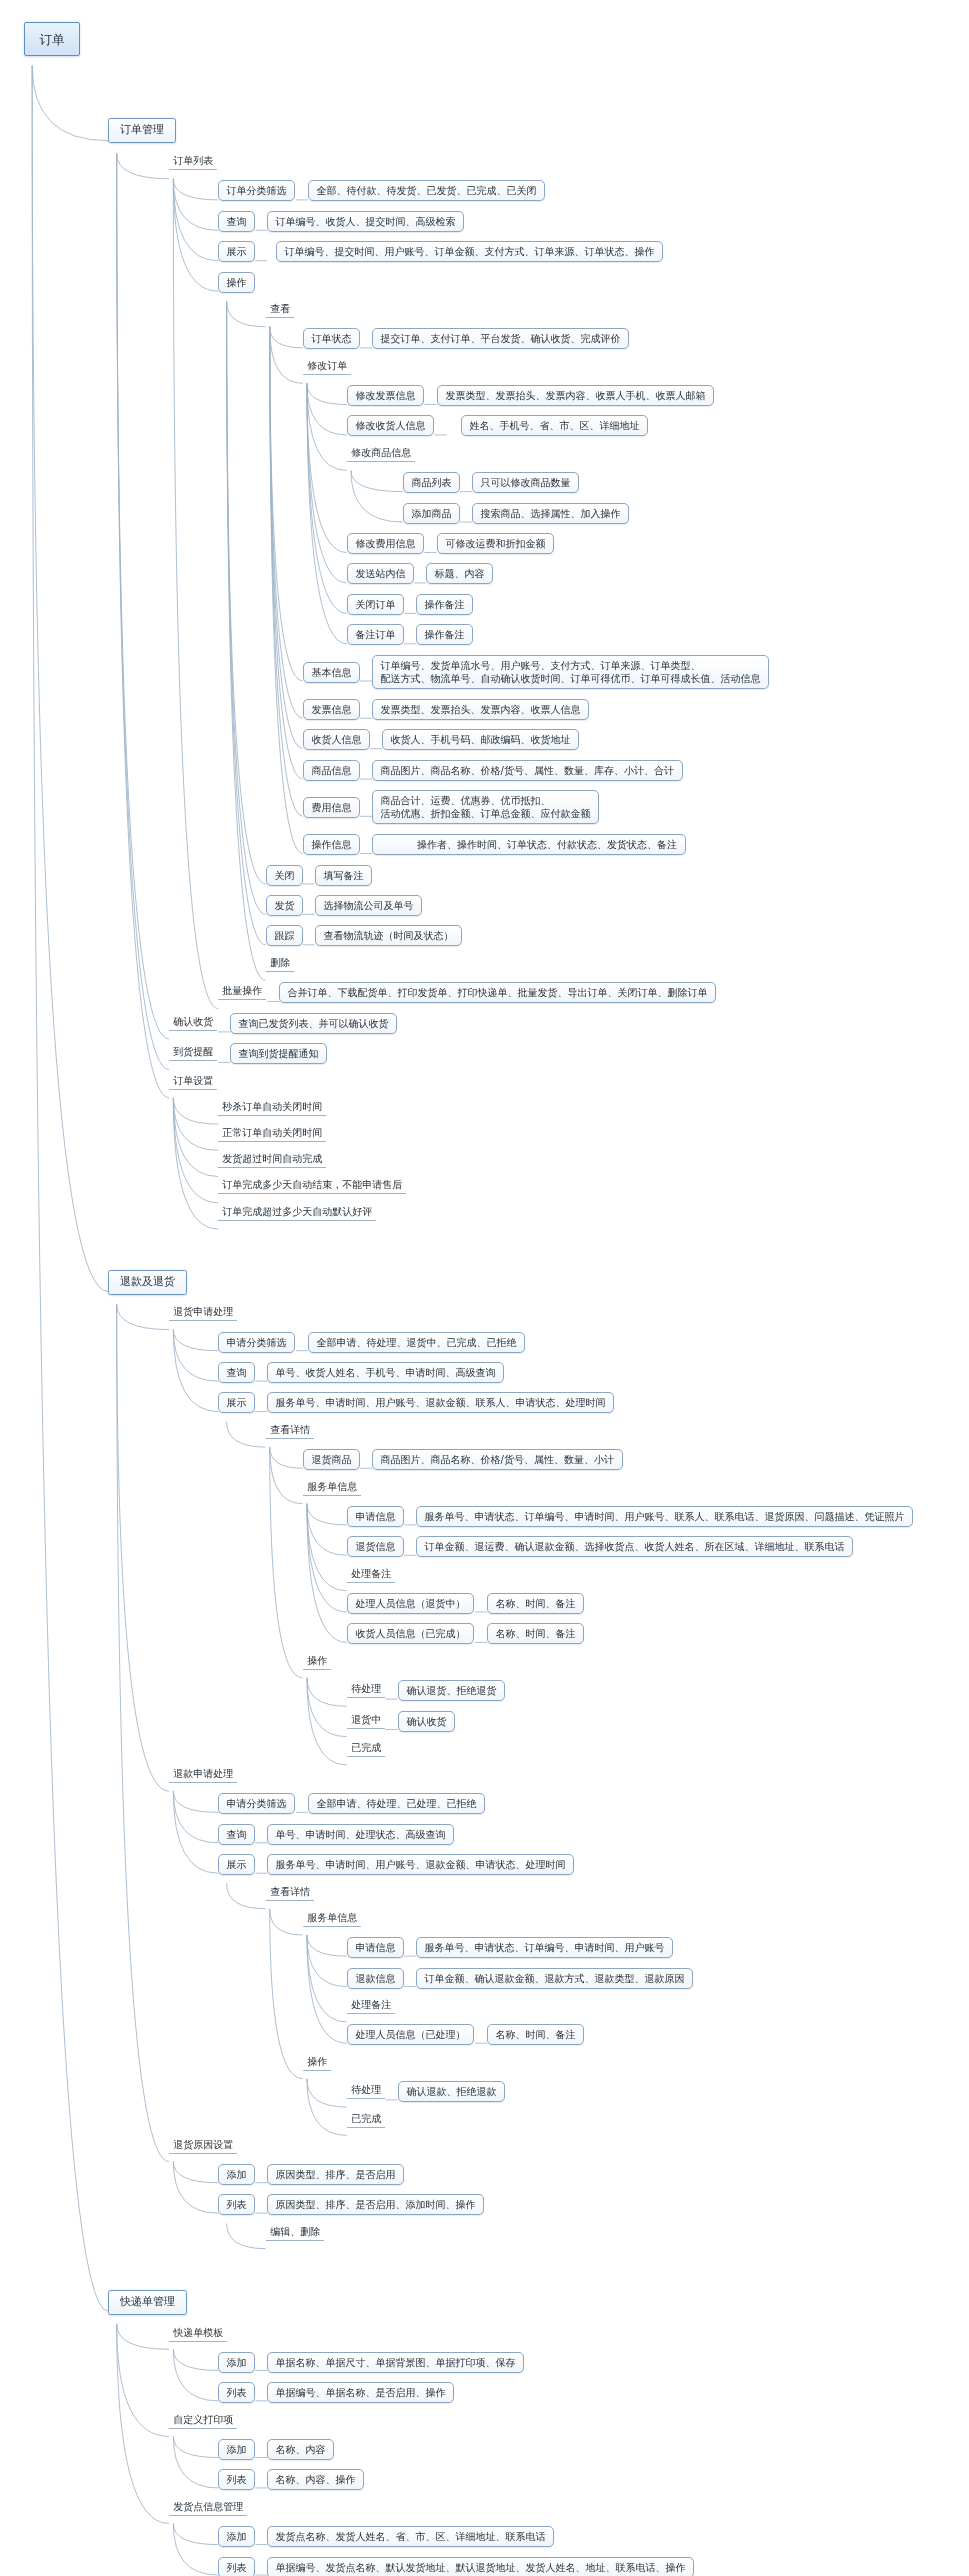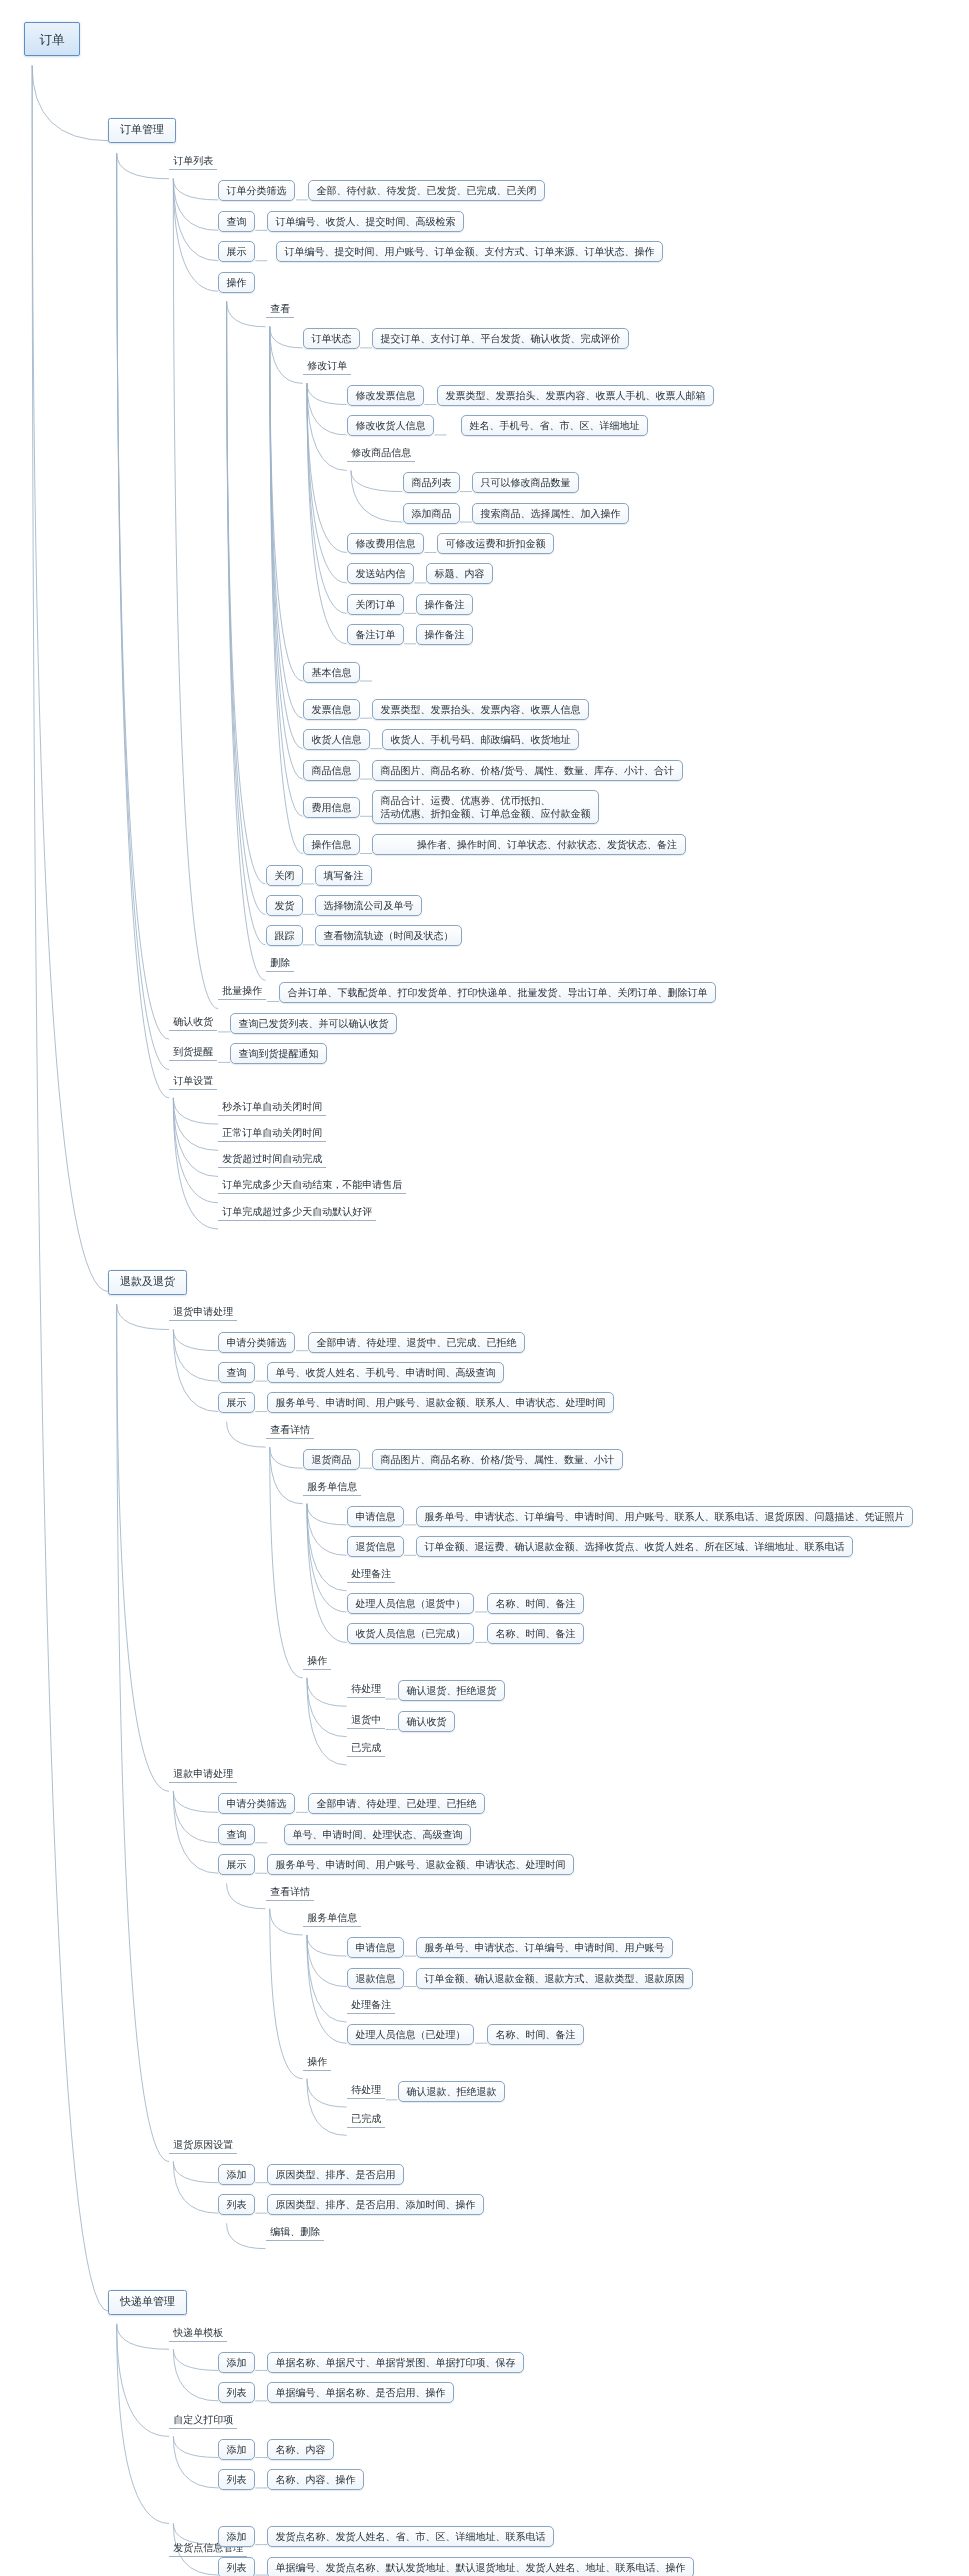--- a/index.html
+++ b/index.html
@@ -218,20 +218,22 @@
     <div class="topic detail" style="left: 472px; top: 503px;">搜索商品、选择属性、加入操作</div>
     <div class="topic box" style="left: 347px; top: 533px;">修改费用信息</div>
     <div class="topic detail" style="left: 437px; top: 533px;">可修改运费和折扣金额</div>
     <div class="topic box" style="left: 347px; top: 563px;">发送站内信</div>
     <div class="topic detail" style="left: 426px; top: 563px;">标题、内容</div>
     <div class="topic box" style="left: 347px; top: 594px;">关闭订单</div>
     <div class="topic detail" style="left: 416px; top: 594px;">操作备注</div>
     <div class="topic box" style="left: 347px; top: 624px;">备注订单</div>
     <div class="topic detail" style="left: 416px; top: 624px;">操作备注</div>
     <div class="topic box" style="left: 303px; top: 662px;">基本信息</div>
+    <div class="topic detail" style="left: 372px; top: 655px;">订单编号、发货单流水号、用户账号、支付方式、订单来源、订单类型、
+配送方式、物流单号、自动确认收货时间、订单可得优币、订单可得成长值、活动信息</div>
     <div class="topic box" style="left: 303px; top: 699px;">发票信息</div>
     <div class="topic detail" style="left: 372px; top: 699px;">发票类型、发票抬头、发票内容、收票人信息</div>
     <div class="topic box" style="left: 303px; top: 729px;">收货人信息</div>
     <div class="topic detail" style="left: 382px; top: 729px;">收货人、手机号码、邮政编码、收货地址</div>
     <div class="topic box" style="left: 303px; top: 760px;">商品信息</div>
     <div class="topic detail" style="left: 372px; top: 760px;">商品图片、商品名称、价格/货号、属性、数量、库存、小计、合计</div>
     <div class="topic box" style="left: 303px; top: 797px;">费用信息</div>
     <div class="topic detail" style="left: 372px; top: 790px;">商品合计、运费、优惠券、优币抵扣、
 活动优惠、折扣金额、订单总金额、应付款金额</div>
     <div class="topic box" style="left: 303px; top: 834px;">操作信息</div>
@@ -279,21 +281,21 @@
     <div class="topic line" style="left: 303px; top: 1654px;">操作</div>
     <div class="topic line" style="left: 347px; top: 1682px;">待处理</div>
     <div class="topic detail" style="left: 398px; top: 1680px;">确认退货、拒绝退货</div>
     <div class="topic line" style="left: 347px; top: 1713px;">退货中</div>
     <div class="topic detail" style="left: 398px; top: 1711px;">确认收货</div>
     <div class="topic line" style="left: 347px; top: 1741px;">已完成</div>
     <div class="topic line" style="left: 169px; top: 1767px;">退款申请处理</div>
     <div class="topic box" style="left: 218px; top: 1793px;">申请分类筛选</div>
     <div class="topic detail" style="left: 308px; top: 1793px;">全部申请、待处理、已处理、已拒绝</div>
     <div class="topic box" style="left: 218px; top: 1824px;">查询</div>
-    <div class="topic detail" style="left: 267px; top: 1824px; margin-left: 17px;">单号、申请时间、处理状态、高级查询</div>
+    <div class="topic detail" style="left: 267px; top: 1824px;">单号、申请时间、处理状态、高级查询</div>
     <div class="topic box" style="left: 218px; top: 1854px;">展示</div>
     <div class="topic detail" style="left: 267px; top: 1854px;">服务单号、申请时间、用户账号、退款金额、申请状态、处理时间</div>
     <div class="topic line" style="left: 266px; top: 1885px;">查看详情</div>
     <div class="topic line" style="left: 303px; top: 1911px;">服务单信息</div>
     <div class="topic box" style="left: 347px; top: 1937px;">申请信息</div>
     <div class="topic detail" style="left: 416px; top: 1937px;">服务单号、申请状态、订单编号、申请时间、用户账号</div>
     <div class="topic box" style="left: 347px; top: 1968px;">退款信息</div>
     <div class="topic detail" style="left: 416px; top: 1968px;">订单金额、确认退款金额、退款方式、退款类型、退款原因</div>
     <div class="topic line" style="left: 347px; top: 1998px;">处理备注</div>
     <div class="topic box" style="left: 347px; top: 2024px;">处理人员信息（已处理）</div>
@@ -312,19 +314,19 @@
     <div class="topic line" style="left: 169px; top: 2326px;">快递单模板</div>
     <div class="topic box" style="left: 218px; top: 2352px;">添加</div>
     <div class="topic detail" style="left: 267px; top: 2352px;">单据名称、单据尺寸、单据背景图、单据打印项、保存</div>
     <div class="topic box" style="left: 218px; top: 2382px;">列表</div>
     <div class="topic detail" style="left: 267px; top: 2382px;">单据编号、单据名称、是否启用、操作</div>
     <div class="topic line" style="left: 169px; top: 2413px;">自定义打印项</div>
     <div class="topic box" style="left: 218px; top: 2439px;">添加</div>
     <div class="topic detail" style="left: 267px; top: 2439px;">名称、内容</div>
     <div class="topic box" style="left: 218px; top: 2469px;">列表</div>
     <div class="topic detail" style="left: 267px; top: 2469px;">名称、内容、操作</div>
-    <div class="topic line" style="left: 169px; top: 2500px; margin-top: 41px;">发货点信息管理</div>
+    <div class="topic line" style="left: 169px; top: 2500px;">发货点信息管理</div>
     <div class="topic box" style="left: 218px; top: 2526px;">添加</div>
     <div class="topic detail" style="left: 267px; top: 2526px;">发货点名称、发货人姓名、省、市、区、详细地址、联系电话</div>
     <div class="topic box" style="left: 218px; top: 2557px;">列表</div>
     <div class="topic detail" style="left: 267px; top: 2557px;">单据编号、发货点名称、默认发货地址、默认退货地址、发货人姓名、地址、联系电话、操作</div>
   </div>
 
 
 </body></html>

